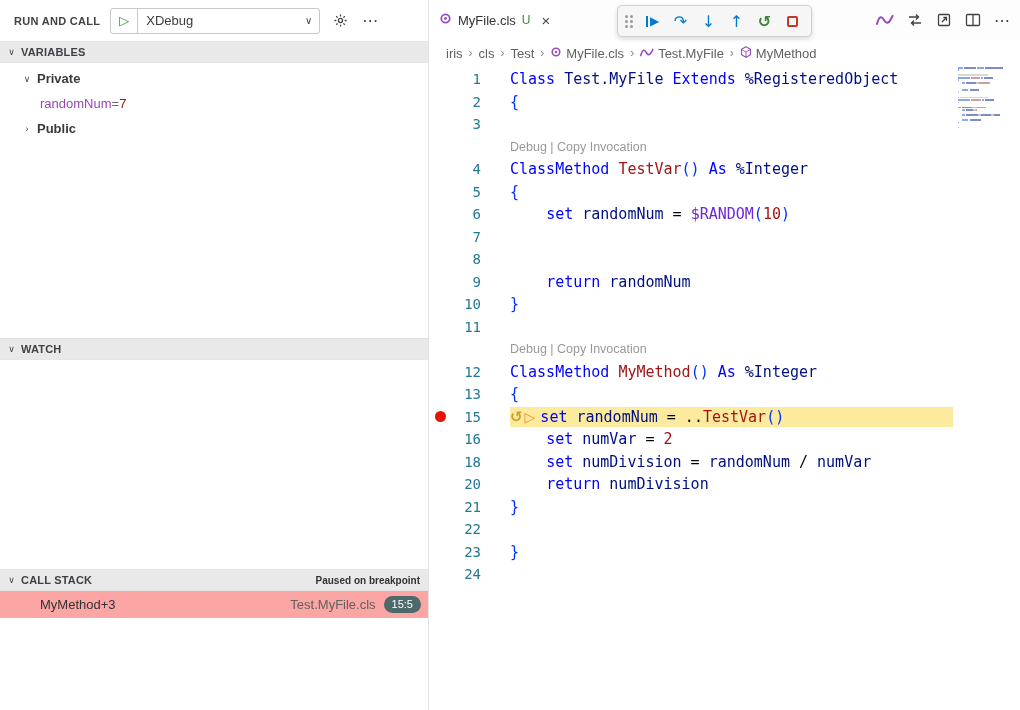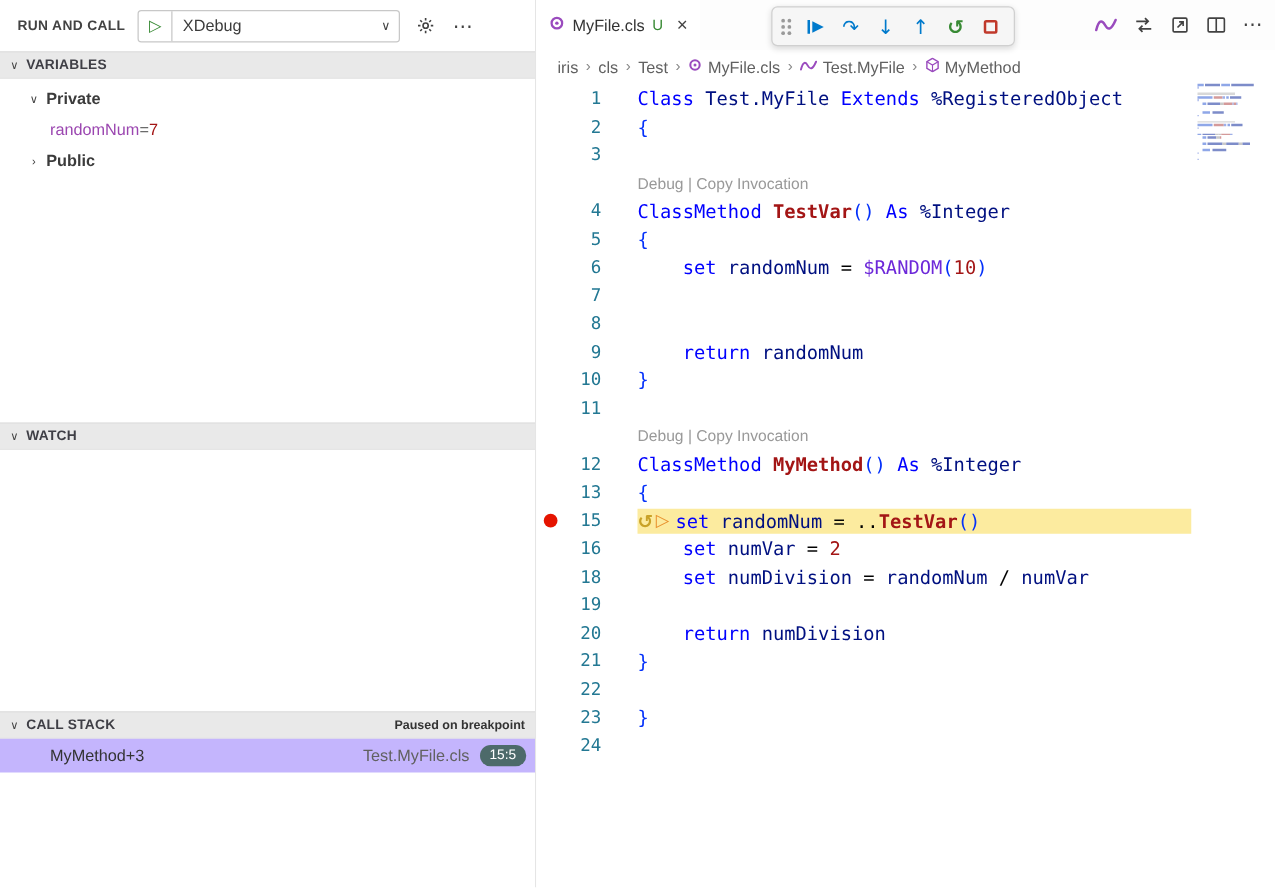--- a/index.html
+++ b/index.html
@@ -26,21 +26,21 @@
   .watch-body{height:209px;flex:none}
   .tree-row{height:25px;display:flex;align-items:center;font-size:13px;cursor:pointer}
   .group-row{padding-left:22px;gap:5px}
   .tree-chev{font-size:9px;color:#424242;width:10px;text-align:center}
   .group-label{font-weight:700;color:#3b3b3b}
   .var-row{padding-left:40px}
   .var-name{color:#9b46b0}
   .var-op{color:#6b6b6b}
   .var-value{color:#a31515}
 
-  .frame-row{height:27px;background:#c4b5fd;display:flex;align-items:center;font-size:13px;cursor:pointer}
+  .frame-row{height:27px;background:#fca5a5;display:flex;align-items:center;font-size:13px;cursor:pointer}
   .frame-name{padding-left:40px;color:#333}
   .frame-right{margin-left:auto;display:flex;align-items:center;gap:8px;padding-right:7px}
   .frame-file{color:#616161}
   .frame-badge{background:#4d6a6a;color:#fff;font-size:11px;border-radius:9px;padding:1px 8px;line-height:15px}
 
   
   .editor{position:absolute;left:429px;top:0;width:591px;height:710px;background:#fff}
   .tabbar{height:40px;display:flex;align-items:center;background:#fdfdfd;position:relative}
   .tab{display:flex;align-items:center;gap:6px;padding:0 10px;height:100%;background:#fff;cursor:pointer}
   .tab-label{font-size:13px;color:#333}
@@ -70,21 +70,21 @@
   .bpdot{width:11px;height:11px;border-radius:50%;background:#e51400}
   .lnum{width:30px;flex:none;text-align:right;color:#237893;font-size:14px}
   .ccontent{margin-left:29px;display:inline-flex;align-items:center}
   .lens{font-family:"Liberation Sans",sans-serif;font-size:12.5px;color:#999;cursor:pointer}
   .hl{background:#fceb9f;min-width:443px;padding:1px 0}
   .cur-restart-icon{color:#c9a227;font-weight:700;font-size:15px;margin-right:2px;font-family:"DejaVu Sans",sans-serif}
   .cur-pointer-icon{color:#e8912d;font-weight:700;font-size:14px;margin-right:5px;font-family:"DejaVu Sans",sans-serif}
 
   .tk-kw{color:#0000ff}
   .tk-typ{color:#001080}
-  .tk-mth{color:#a31515;font-weight:700}
+  .tk-mth{color:#a31515;font-weight:400}
   .tk-var{color:#001080}
   .tk-num{color:#a31515}
   .tk-fn{color:#6d28d9}
   .tk-br{color:#0431fa}
   .tk-pl{color:#000}
 
   .minimap{position:absolute;left:529px;top:67px;width:54px;cursor:pointer}
   .mrow{height:1.6px;margin-bottom:0.9px;display:flex}
   .mseg{height:100%;flex:none}
 </style>
@@ -275,21 +275,20 @@
       <div class="crow"><span class="bpcol"></span><span class="lnum">8</span><span class="ccontent"></span></div>
       <div class="crow"><span class="bpcol"></span><span class="lnum">9</span><span class="ccontent"><span class="tk-pl">    </span><span class="tk-kw">return</span><span class="tk-pl"> </span><span class="tk-var">randomNum</span></span></div>
       <div class="crow"><span class="bpcol"></span><span class="lnum">10</span><span class="ccontent"><span class="tk-br">}</span></span></div>
       <div class="crow"><span class="bpcol"></span><span class="lnum">11</span><span class="ccontent"></span></div>
       <div class="crow"><span class="bpcol"></span><span class="lnum"></span><span class="ccontent lens">Debug | Copy Invocation</span></div>
       <div class="crow"><span class="bpcol"></span><span class="lnum">12</span><span class="ccontent"><span class="tk-kw">ClassMethod</span><span class="tk-pl"> </span><span class="tk-mth">MyMethod</span><span class="tk-br">()</span><span class="tk-pl"> </span><span class="tk-kw">As</span><span class="tk-pl"> </span><span class="tk-typ">%Integer</span></span></div>
       <div class="crow"><span class="bpcol"></span><span class="lnum">13</span><span class="ccontent"><span class="tk-br">{</span></span></div>
       <div class="crow"><span class="bpcol"><span class="bpdot"></span></span><span class="lnum">15</span><span class="ccontent hl"><span class="cur-restart-icon">↺</span><span class="cur-pointer-icon">▷</span><span class="tk-kw">set</span><span class="tk-pl"> </span><span class="tk-var">randomNum</span><span class="tk-pl"> = </span><span class="tk-pl">..</span><span class="tk-mth">TestVar</span><span class="tk-br">()</span></span></div>
       <div class="crow"><span class="bpcol"></span><span class="lnum">16</span><span class="ccontent"><span class="tk-pl">    </span><span class="tk-kw">set</span><span class="tk-pl"> </span><span class="tk-var">numVar</span><span class="tk-pl"> = </span><span class="tk-num">2</span></span></div>
       <div class="crow"><span class="bpcol"></span><span class="lnum">18</span><span class="ccontent"><span class="tk-pl">    </span><span class="tk-kw">set</span><span class="tk-pl"> </span><span class="tk-var">numDivision</span><span class="tk-pl"> = </span><span class="tk-var">randomNum</span><span class="tk-pl"> / </span><span class="tk-var">numVar</span></span></div>
-      <div class="crow"><span class="bpcol"></span><span class="lnum">19</span><span class="ccontent"></span></div>
       <div class="crow"><span class="bpcol"></span><span class="lnum">20</span><span class="ccontent"><span class="tk-pl">    </span><span class="tk-kw">return</span><span class="tk-pl"> </span><span class="tk-var">numDivision</span></span></div>
       <div class="crow"><span class="bpcol"></span><span class="lnum">21</span><span class="ccontent"><span class="tk-br">}</span></span></div>
       <div class="crow"><span class="bpcol"></span><span class="lnum">22</span><span class="ccontent"></span></div>
       <div class="crow"><span class="bpcol"></span><span class="lnum">23</span><span class="ccontent"><span class="tk-br">}</span></span></div>
       <div class="crow"><span class="bpcol"></span><span class="lnum">24</span><span class="ccontent"></span></div>
     </div>
 
   <div class="minimap">
       <div class="mrow">
         <span class="mseg" style="width: 5.25px; background: rgb(143, 167, 232);"></span>

